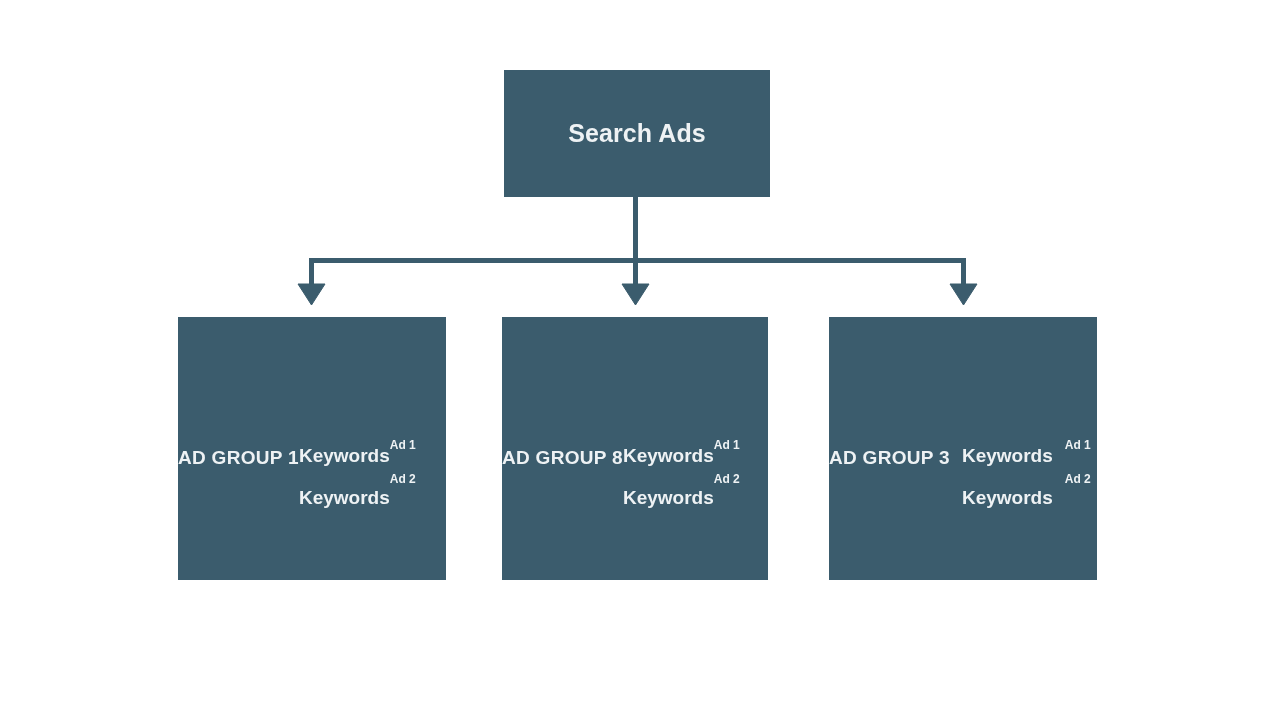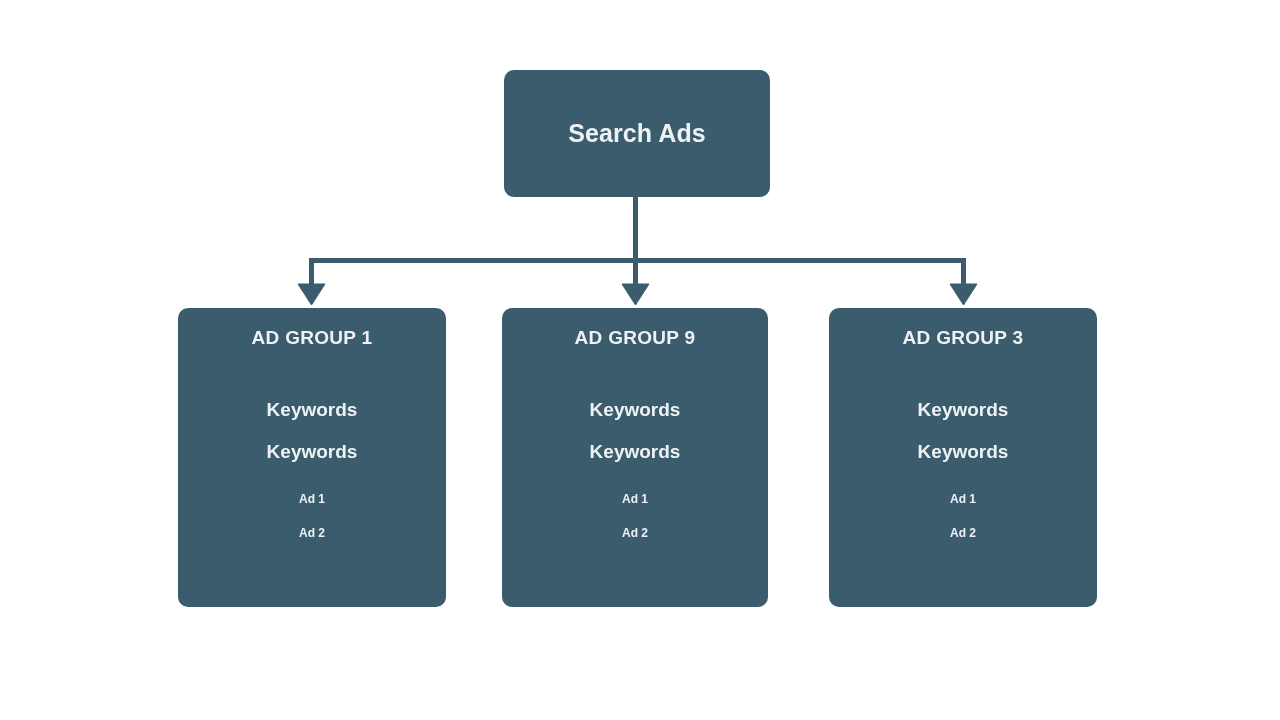--- a/index.html
+++ b/index.html
@@ -22,51 +22,51 @@
     position: absolute;
     left: 0;
     top: 0;
     width: 1280px;
     height: 720px;
   }
   .node {
     position: absolute;
     box-sizing: border-box;
     background: #3b5c6d;
-    border-radius: 10px;
+    border-radius: 0;
     color: #eef2f4;
     display: flex;
-    flex-direction: column;
+    flex-direction: row;
     align-items: center;
     z-index: 2;
   }
   
   #root-node {
     left: 504px;
     top: 70px;
     width: 266px;
     height: 127px;
     justify-content: center;
   }
   .root-title {
     font-size: 25px;
     font-weight: bold;
     line-height: 39px;
     text-align: center;
     letter-spacing: 0.1px;
   }
   
   .child-node {
-    top: 308px;
-    height: 299px;
+    top: 317px;
+    height: 263px;
     padding-top: 18px;
   }
   #ad-group-1 { left: 178px; width: 268px; }
   #ad-group-2 { left: 502px; width: 266px; }
-  #ad-group-3 { left: 829px; width: 268px; }
+  #ad-group-3 { left: 829px; width: 268px; gap: 12px; }
 
   .child-title {
     font-size: 19px;
     font-weight: bold;
     letter-spacing: 0.3px;
     text-align: center;
     line-height: 24px;
   }
   .keyword-list {
     margin-top: 39px;
@@ -126,21 +126,21 @@
       <div class="keyword-line">Keywords</div>
       <div class="keyword-line">Keywords</div>
     </div>
     <div class="ad-list">
       <div class="ad-line">Ad 1</div>
       <div class="ad-line">Ad 2</div>
     </div>
   </div>
 
   <div class="node child-node" id="ad-group-2">
-    <div class="child-title">AD GROUP 9</div>
+    <div class="child-title">AD GROUP 8</div>
     <div class="keyword-list">
       <div class="keyword-line">Keywords</div>
       <div class="keyword-line">Keywords</div>
     </div>
     <div class="ad-list">
       <div class="ad-line">Ad 1</div>
       <div class="ad-line">Ad 2</div>
     </div>
   </div>
 

